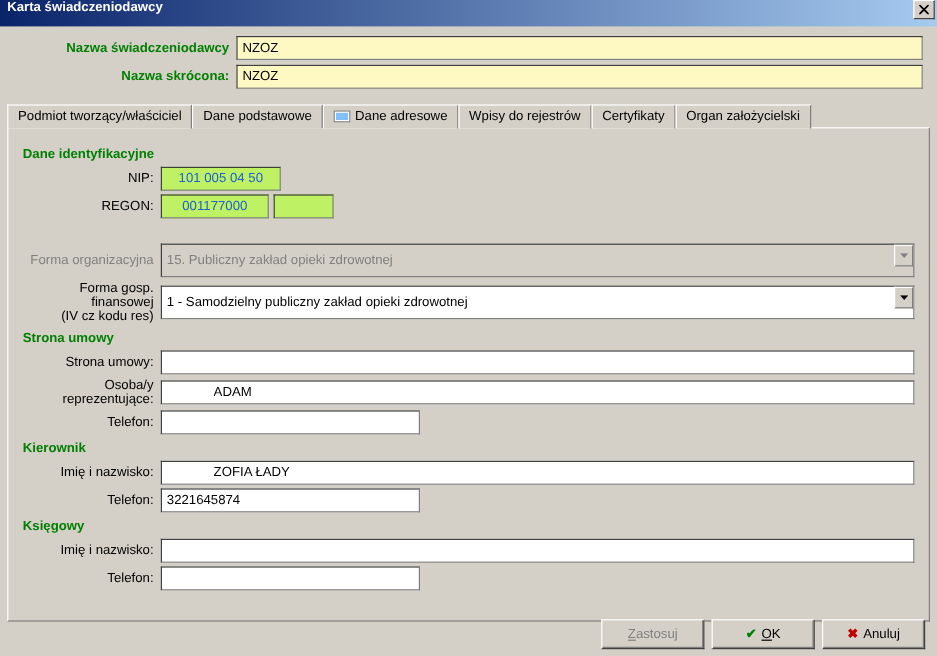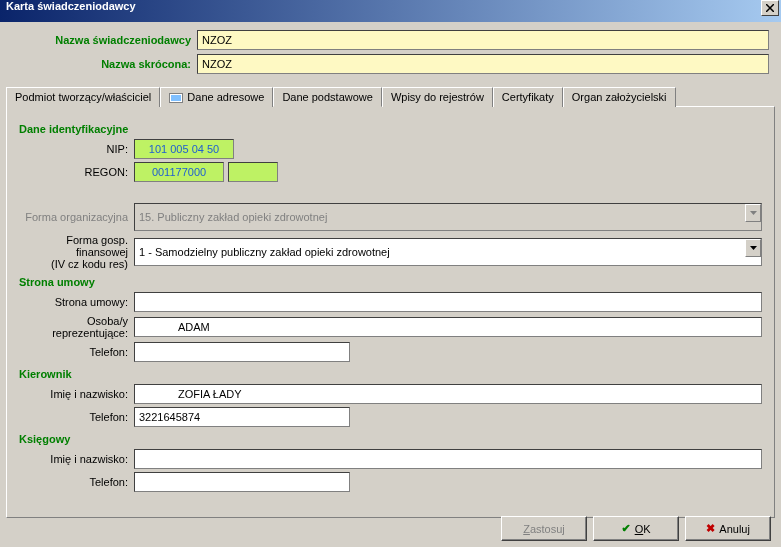--- a/index.html
+++ b/index.html
@@ -66,22 +66,22 @@
     <input class="header-input" value="NZOZ" style="">
   </div>
   <div class="header-row">
     <div class="header-label">Nazwa skrócona:</div>
     <input class="header-input" value="NZOZ" style="">
   </div>
 </div>
 
 <div class="tabs">
   <div class="tab">Podmiot tworzący/właściciel</div>
+  <div class="tab active">Dane podstawowe</div>
   <div class="tab"><span class="tab-icon"></span><span>Dane adresowe</span></div>
-  <div class="tab active">Dane podstawowe</div>
   <div class="tab">Wpisy do rejestrów</div>
   <div class="tab">Certyfikaty</div>
   <div class="tab">Organ założycielski</div>
 </div>
 
 <div class="tab-panel">
 
   <div class="section-title">Dane identyfikacyjne</div>
   <div class="form-row">
     <div class="form-label">NIP:</div>

